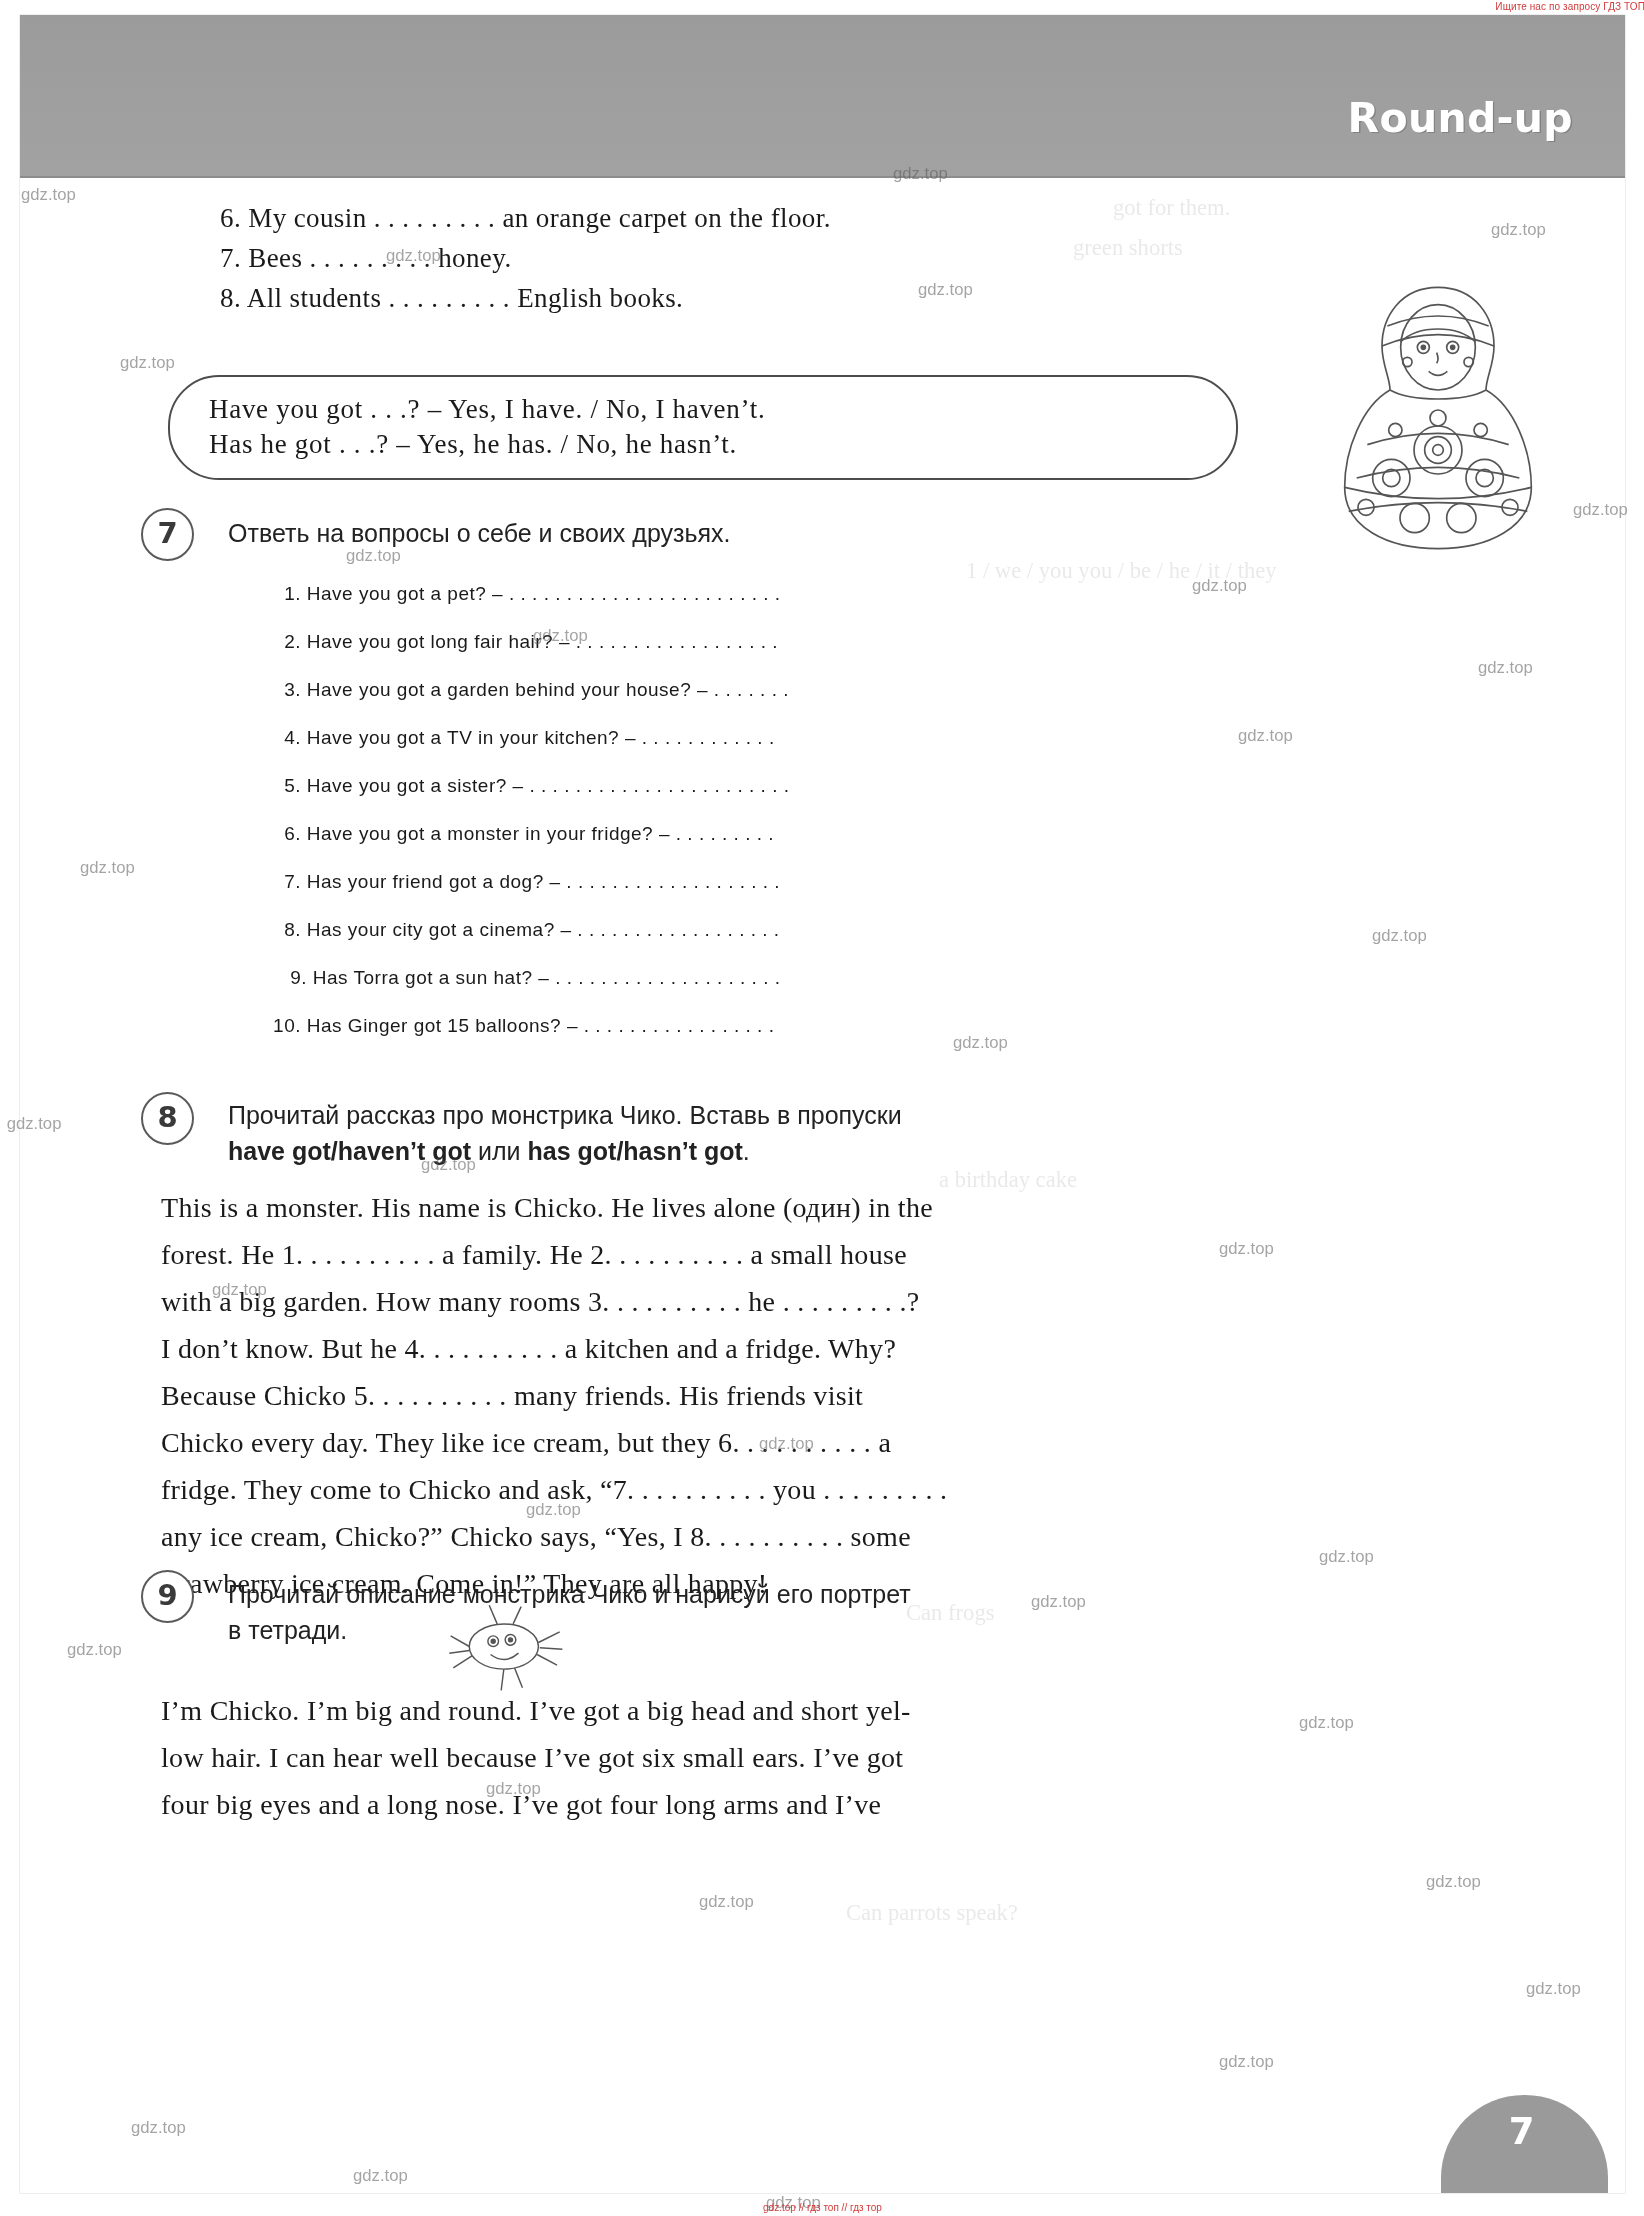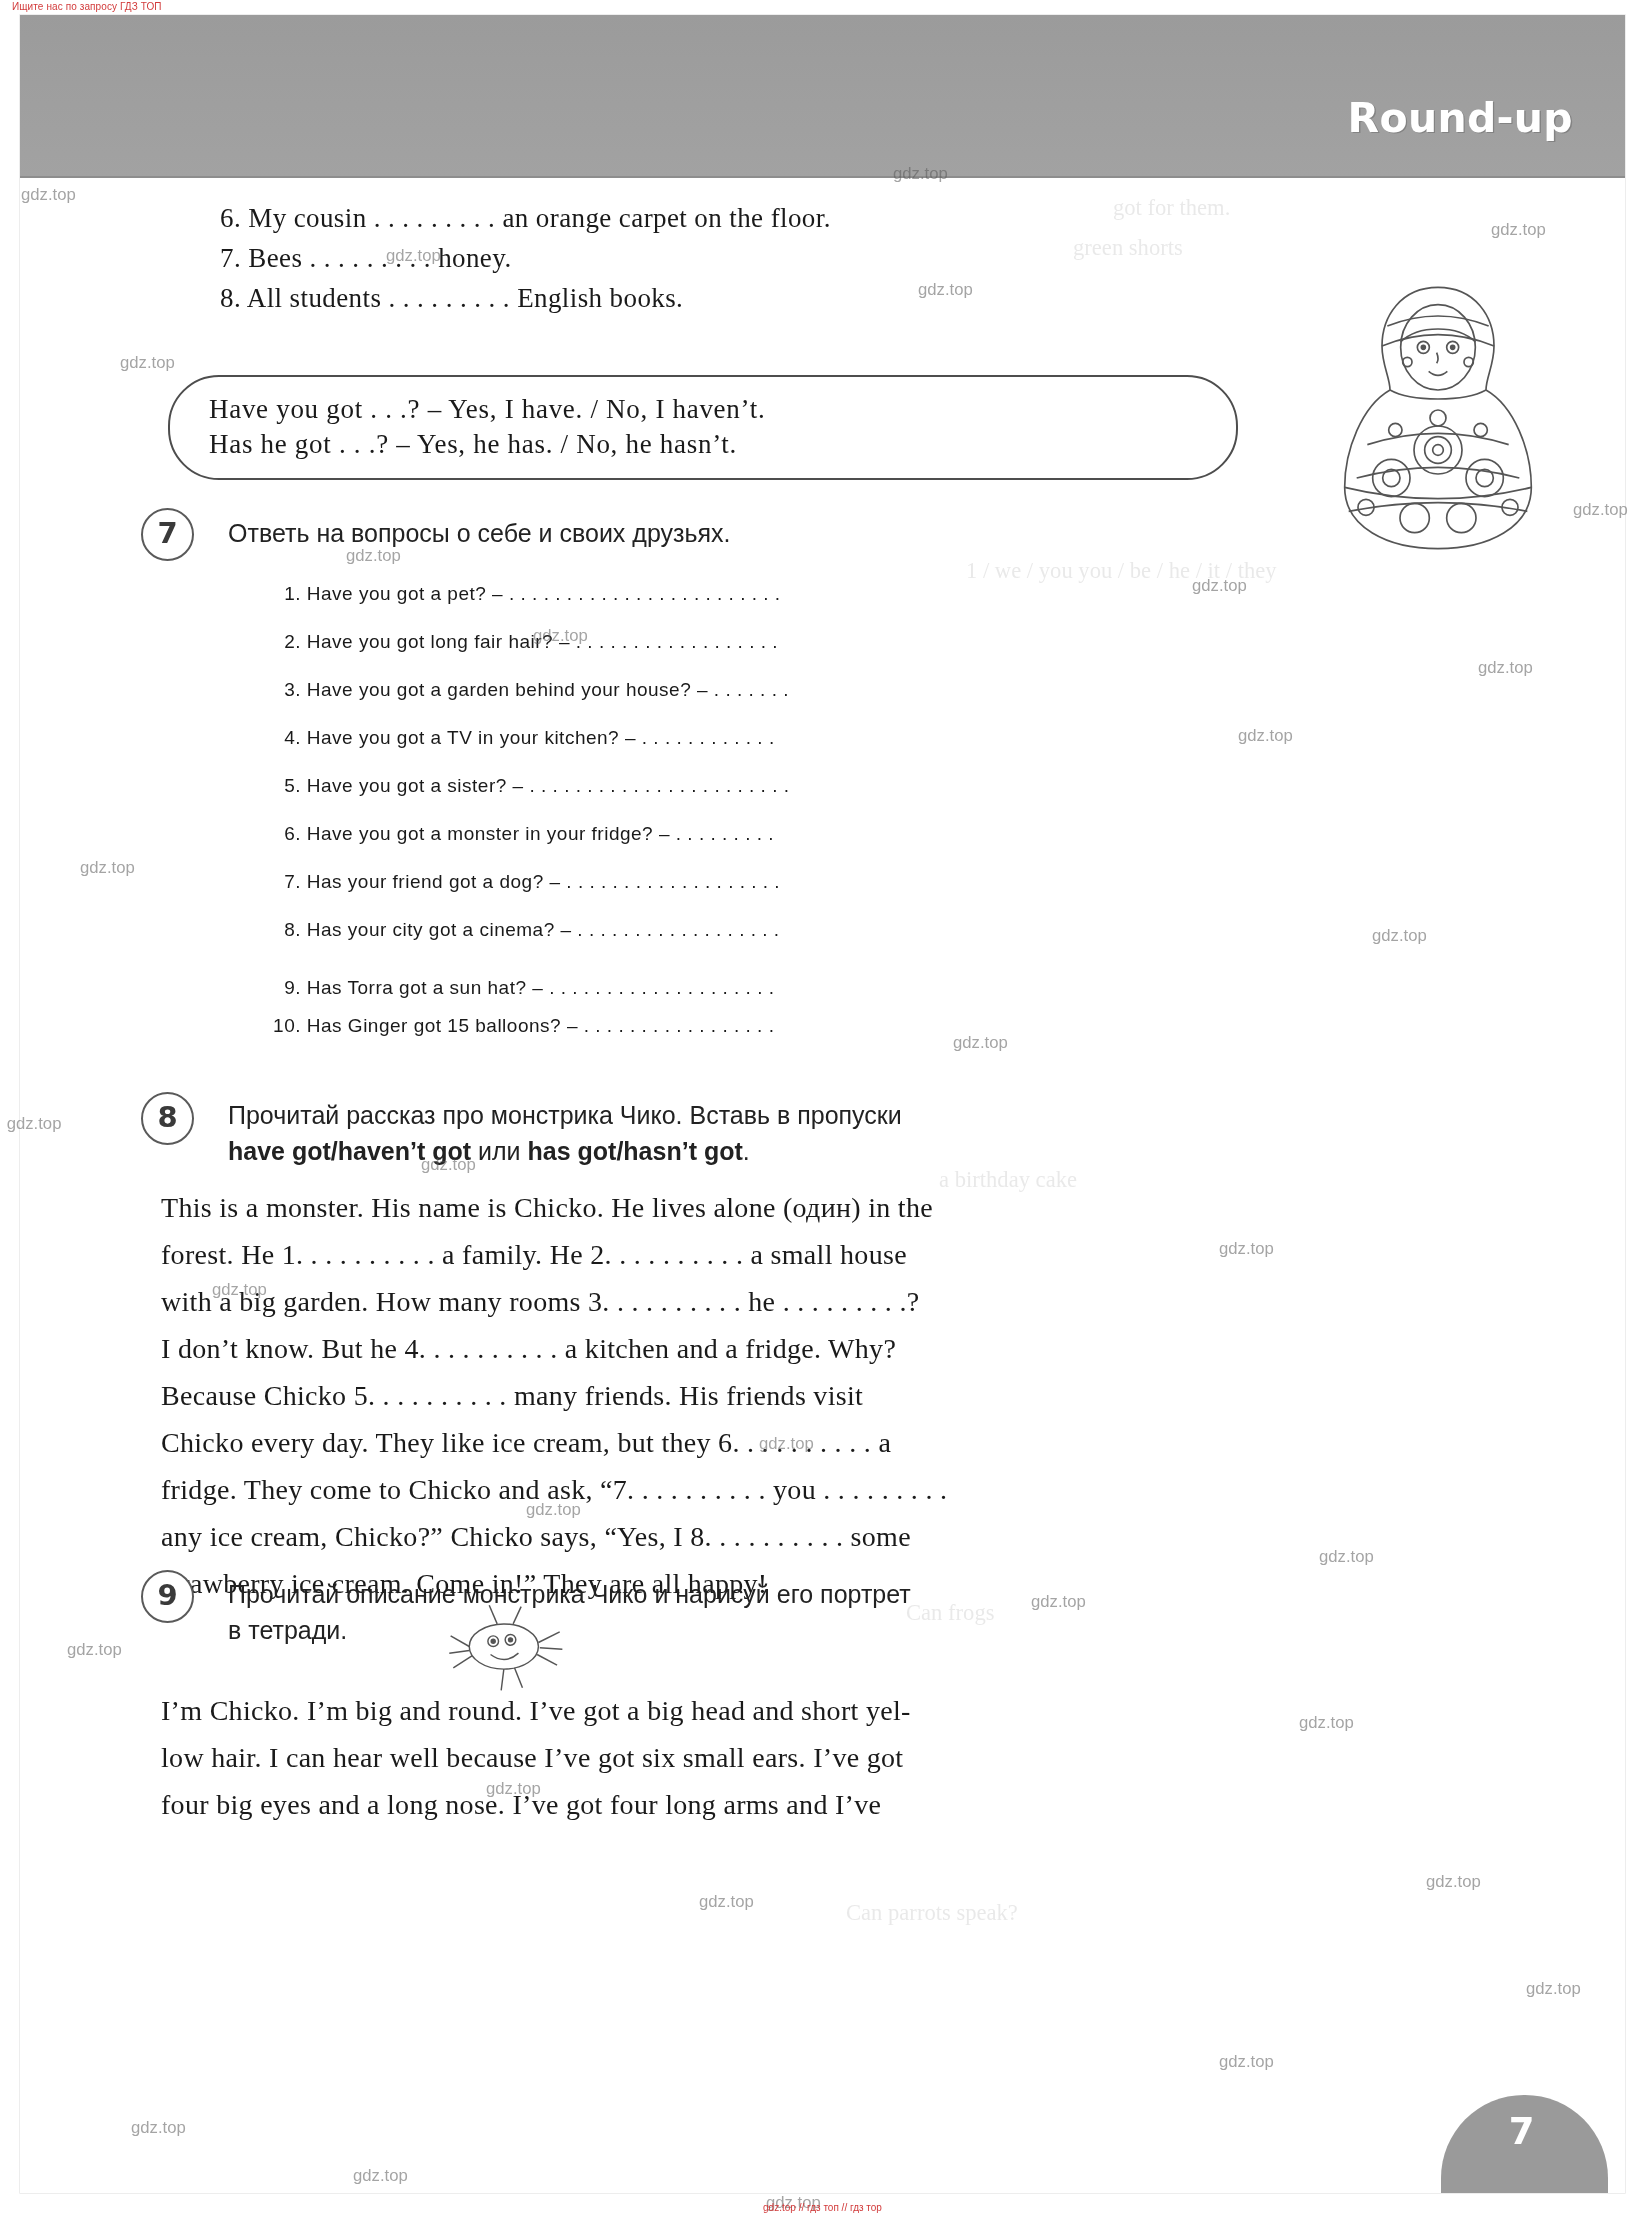--- a/index.html
+++ b/index.html
@@ -14,21 +14,21 @@
     font-family: "Liberation Serif", serif;
     color: #1a1a1a;
     overflow: hidden;
   }
 
   
   .top-strip {
     position: absolute;
     top: 0; left: 0; right: 0;
     height: 14.7px;
-    text-align: left;
+    text-align: right;
     font-family: "Liberation Sans", sans-serif;
     font-size: 10px;
     color: #d23b3b;
     line-height: 14.7px;
     letter-spacing: 0.1px;
     margin-left: 12px;
   }
 
   
   .sheet {
@@ -324,21 +324,21 @@
     <div class="qline" style="left:238px; top:693px;">
       <span class="qnum" style="width:43px;">7.</span>
       <span>Has your friend got a dog? –</span>
       <span>. . . . . . . . . . . . . . . . . . .</span>
     </div>
     <div class="qline" style="left:238px; top:741px;">
       <span class="qnum" style="width:43px;">8.</span>
       <span>Has your city got a cinema? –</span>
       <span>. . . . . . . . . . . . . . . . . .</span>
     </div>
-    <div class="qline" style="left:238px; top:789px;margin-top:10px;">
+    <div class="qline" style="left:244px; top:789px;">
       <span class="qnum" style="width:43px;">9.</span>
       <span>Has Torra got a sun hat? –</span>
       <span>. . . . . . . . . . . . . . . . . . . .</span>
     </div>
     <div class="qline" style="left:225px; top:837px;">
       <span class="qnum" style="width:56px;">10.</span>
       <span>Has Ginger got 15 balloons? –</span>
       <span>. . . . . . . . . . . . . . . . .</span>
     </div>
 

